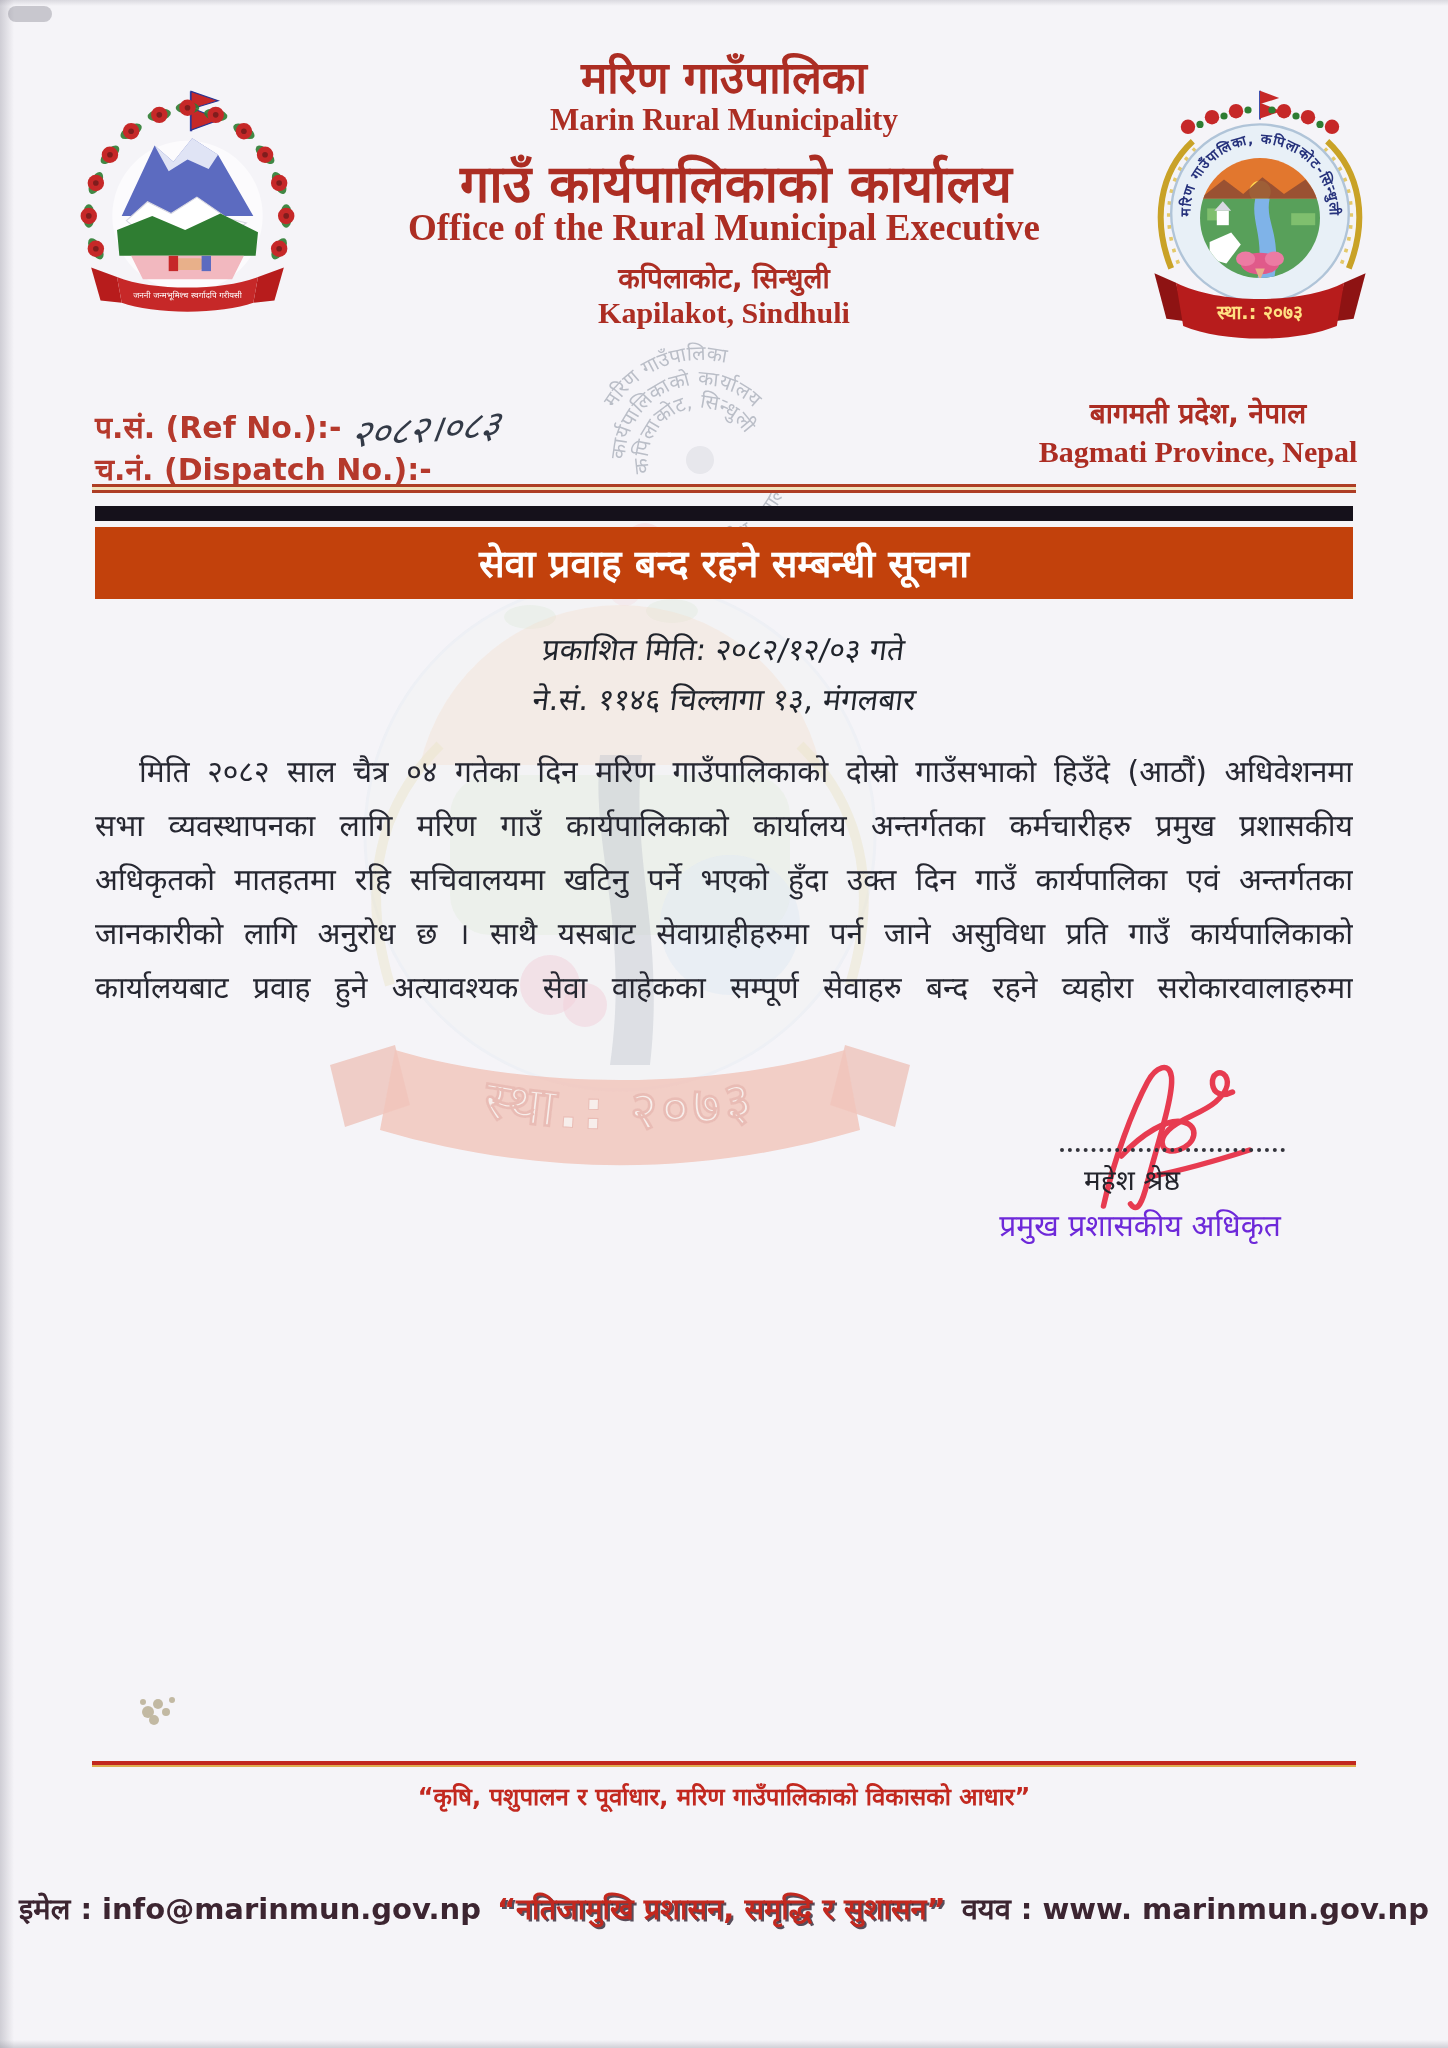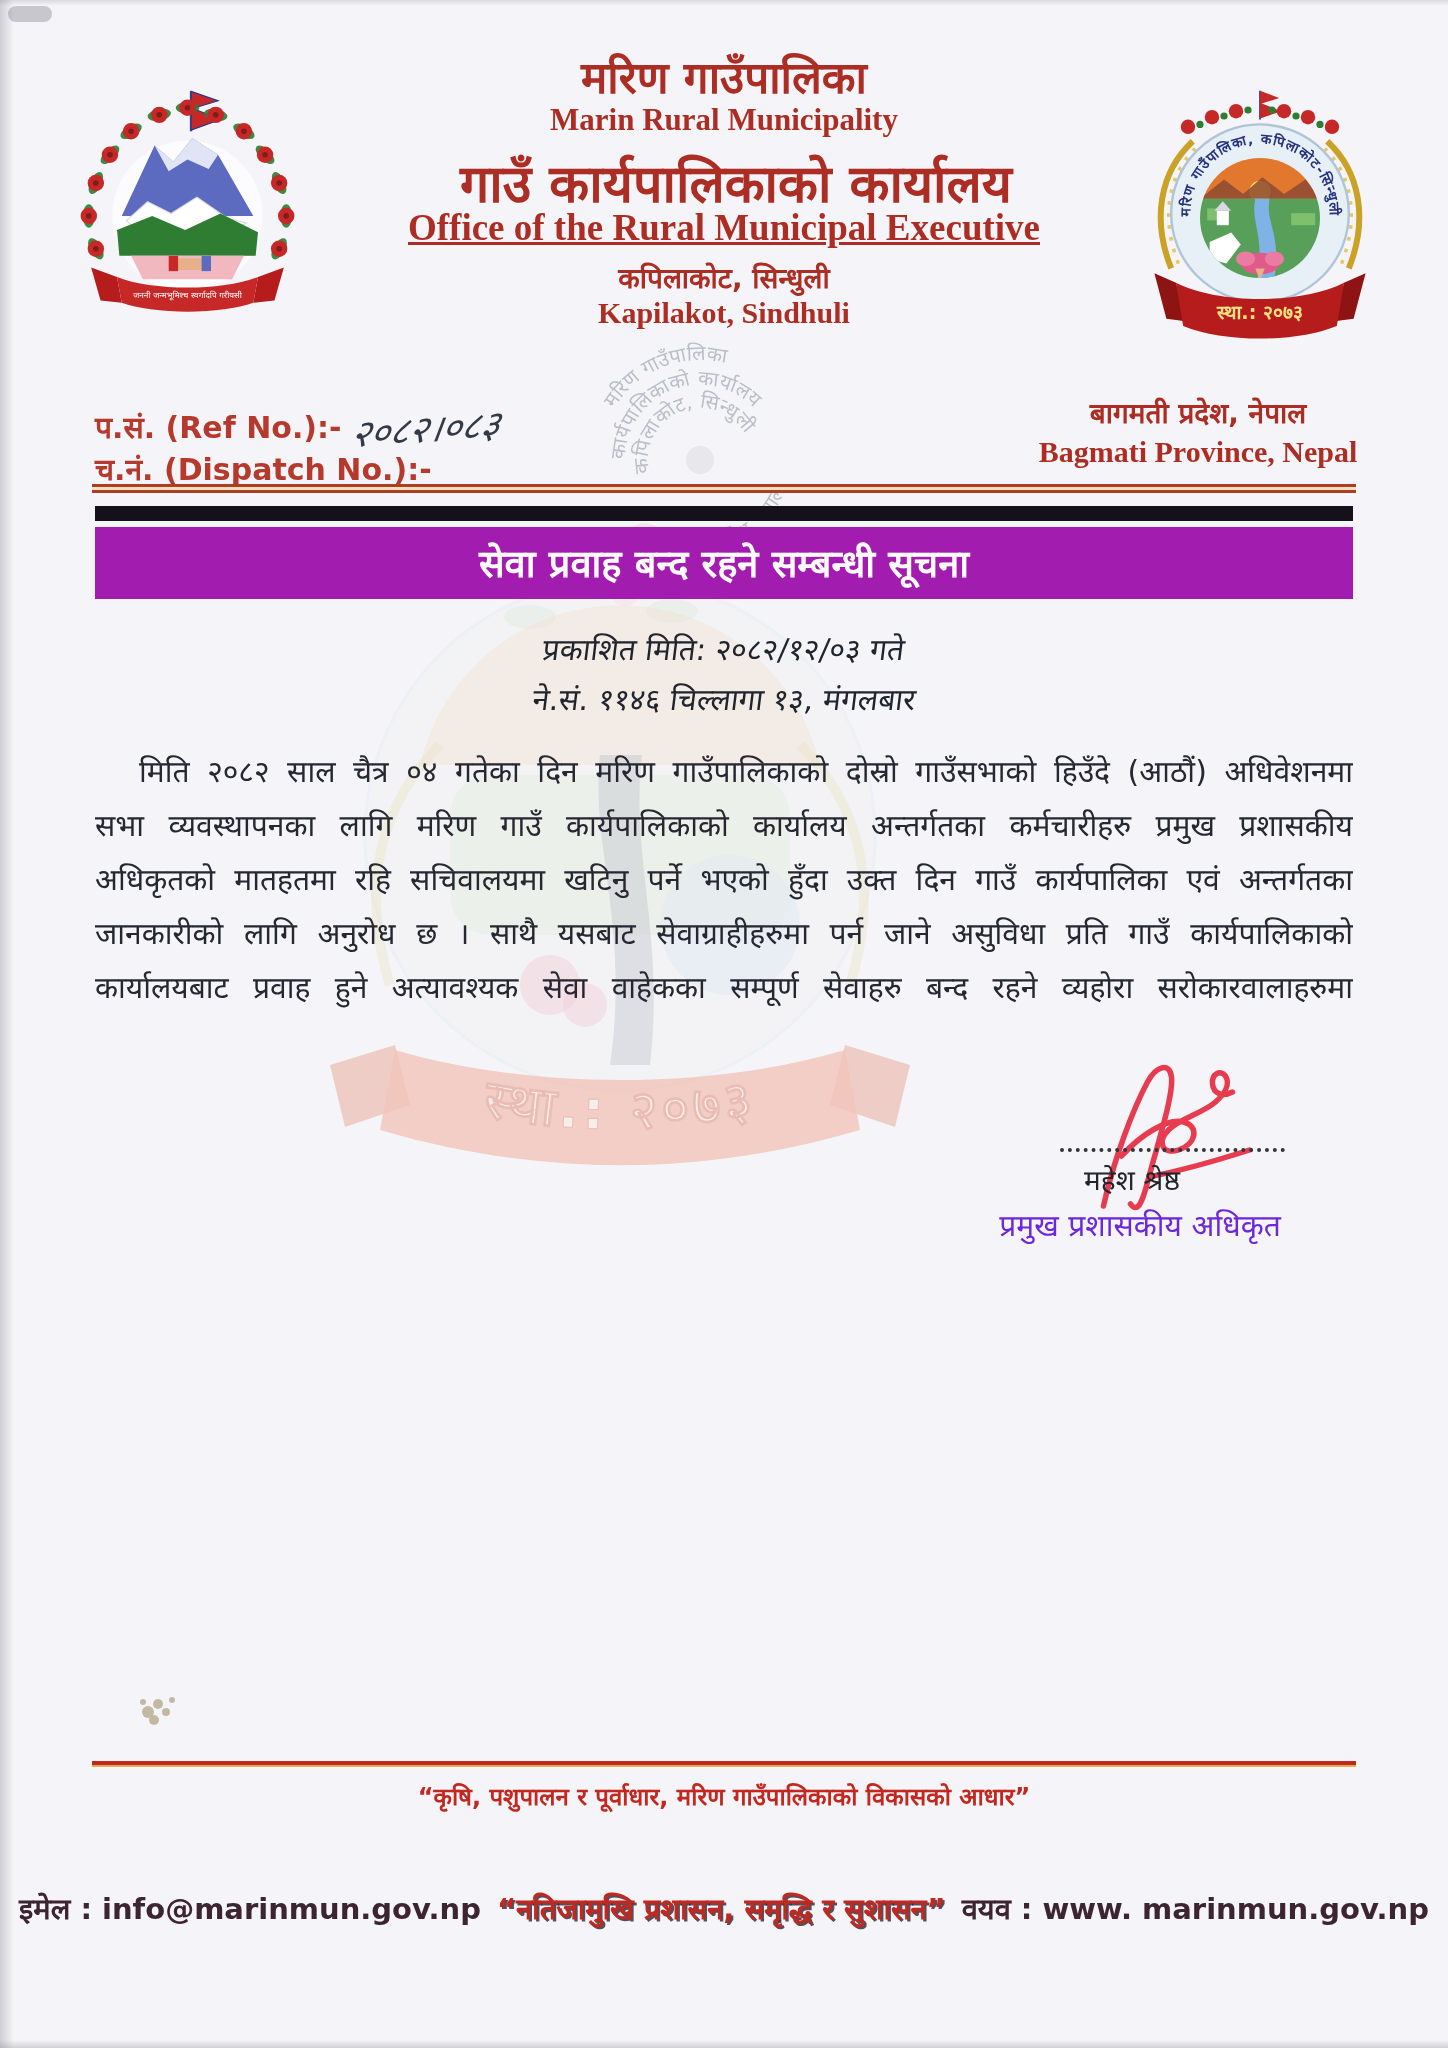--- a/index.html
+++ b/index.html
@@ -13,41 +13,41 @@
   .ctr{left:0;right:0;text-align:center;}
   .red{color:#ac2d23;}
   .serif{font-family:"Liberation Serif","DejaVu Serif",serif;font-weight:bold;}
   .np{font-family:"DejaVu Sans",sans-serif;}
   .z0{z-index:0;} .z1{z-index:1;} .z2{z-index:2;} .z3{z-index:3;}
 
   
   .title-np{top:46px;font-size:44px;font-weight:bold;}
   .title-en{top:102px;font-size:31px;}
   .office-np{top:146px;font-size:52px;font-weight:bold;padding-left:24px;}
-  .office-en{top:206px;font-size:37px;text-decoration:underline;}
+  .office-en{top:206px;font-size:37px;}
   .place-np{top:258px;font-size:28px;font-weight:bold;}
   .place-en{top:296px;font-size:30px;}
 
   
   .refblock{left:95px;top:398px;font-size:30px;}
   .refrow{height:50px;white-space:nowrap;}
   .reflabel{color:#b5392c;font-weight:600;}
   .handwritten{
     display:inline-block;margin-left:10px;color:#333a47;font-size:37px;
     transform:rotate(-4deg) skewX(-12deg);font-style:italic;position:relative;top:4px;
   }
   .province{right:70px;top:393px;width:360px;text-align:center;}
   .prov-np{font-size:28px;font-weight:bold;}
   .prov-en{font-size:30px;margin-top:4px;}
 
   
   .dbl-rule{left:92px;right:92px;top:484px;height:3px;background:#f0e2bc;
     border-top:3px solid #ae3d25;border-bottom:3px solid #ae3d25;}
   .thin-bar{left:95px;right:95px;top:506px;height:15px;background:#15111b;}
-  .banner{left:95px;right:95px;top:527px;height:72px;background:#a21caf;
+  .banner{left:95px;right:95px;top:527px;height:72px;background:#c2410c;
     color:#ffffff;text-align:center;line-height:74px;font-size:38px;font-weight:bold;}
 
   
   .date1{top:628px;font-size:30px;color:#20242c;}
   .date2{top:678px;font-size:30px;color:#20242c;}
   .slant{display:inline-block;transform:skewX(-7deg);}
   .body{left:95px;right:95px;top:745px;font-size:30px;color:#262731;}
   .body-line{height:54px;line-height:54px;white-space:nowrap;}
   .jl{text-align:justify;text-align-last:justify;white-space:normal;overflow:hidden;}
   .indent{text-indent:44px;}

